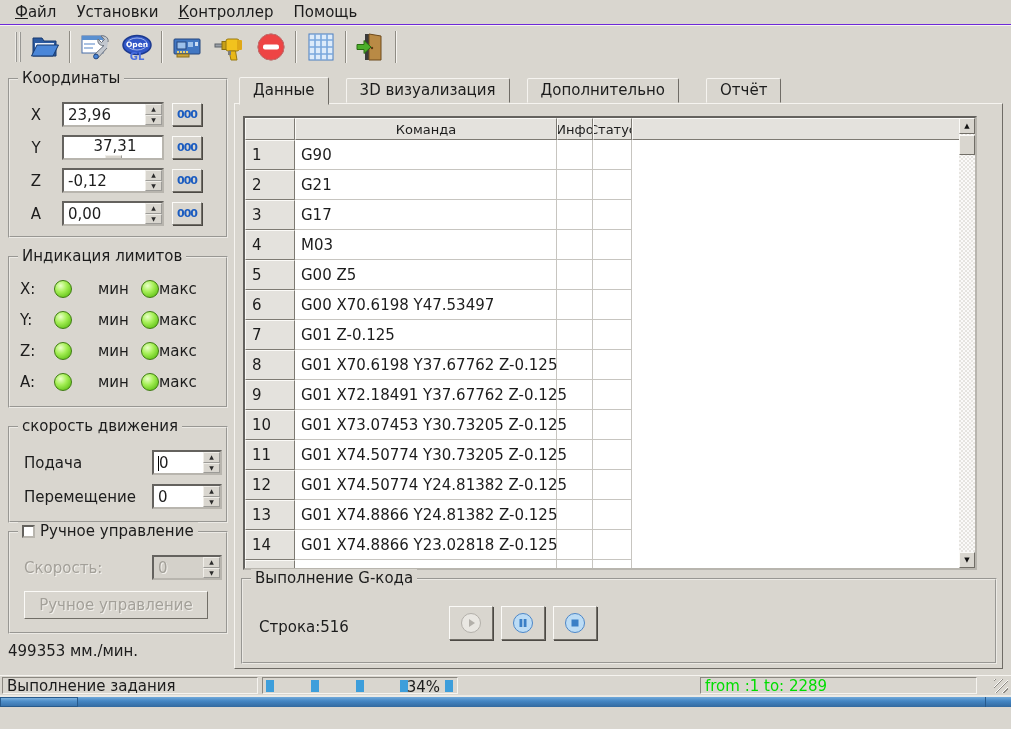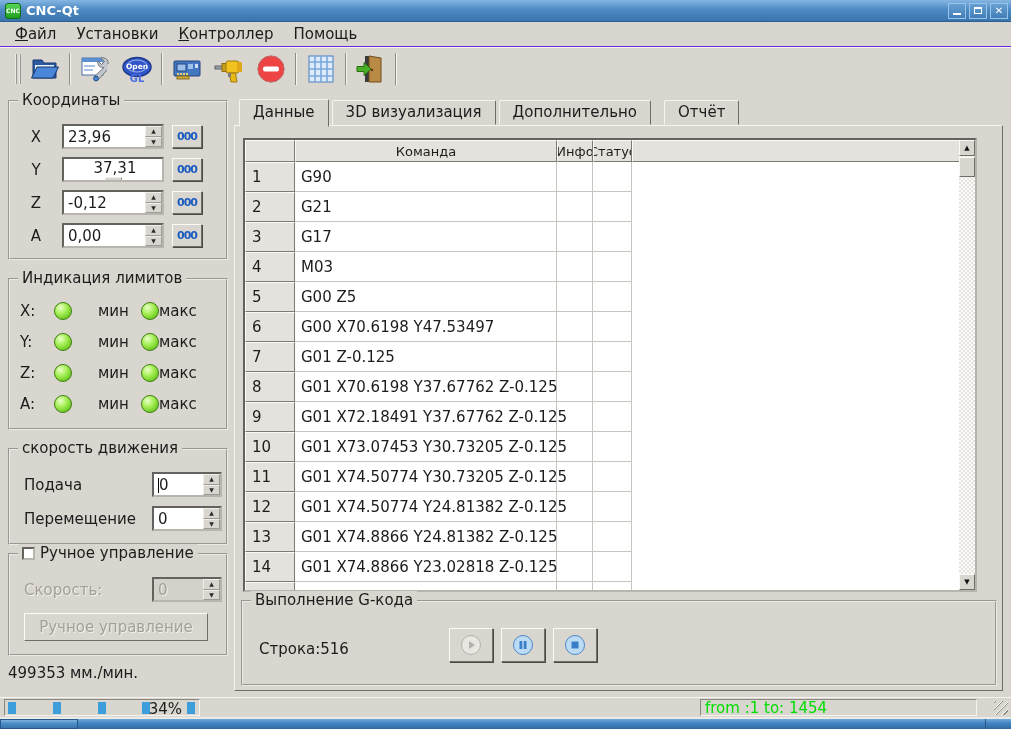--- a/index.html
+++ b/index.html
@@ -85,21 +85,21 @@
   .srow { position:absolute; left:14px; display:flex; align-items:center; }
   .caret { display:inline-block; width:1px; height:15px; background:#000; vertical-align:middle; }
   .disabled-text { color:#a3a099; text-shadow:1px 1px 0 #f2f0ec; }
   .checkbox { width:13px; height:13px; background:#fff; border:2px inset #b8b5ae; display:inline-block; margin-right:5px; }
   .readout { position:absolute; left:8px; top:574px; }
   
   .right-panel { flex:1; padding:10px 8px 6px 2px; display:flex; flex-direction:column; }
   .tabbar { height:25px; display:flex; align-items:flex-end; padding-left:5px; position:relative; z-index:2; }
   .tab {
     background:#d9d6cf; border:1px solid; border-color:#f6f4f0 #6f6c66 transparent #f6f4f0;
-    border-radius:2px 2px 0 0; padding:2px 13px 3px; margin-right:3px; white-space:nowrap;
+    border-radius:2px 2px 0 0; padding:2px 13px 3px; margin-right:17px; white-space:nowrap;
   }
   .tab.active { padding-top:3px; padding-bottom:5px; margin-bottom:-2px; background:#d9d6cf; }
   .tab.gap { margin-left:10px; }
   .tabpanel {
     flex:1; border:1px solid; border-color:#f6f4f0 #6f6c66 #6f6c66 #f6f4f0;
     position:relative; background:#d9d6cf;
   }
   
   .gtable {
     position:absolute; left:8px; top:12px; width:734px; height:454px;
@@ -166,35 +166,20 @@
   .strip-thumb { position:absolute; left:0; top:0; width:78px; height:100%;
     background:linear-gradient(180deg,#7fb2de 0,#4e8fca 40%,#3a74ad 100%);
     border:1px solid #275a8c; }
   .strip-div { position:absolute; left:985px; top:0; width:1px; height:100%; background:#275a8c; }
 </style>
 </head>
 <body>
 
 <div class="window">
 
-  <div class="titlebar">
-    <div class="appicon">CNC</div>
-    <div class="wintitle">CNC-Qt</div>
-    <div class="winbtns">
-      <div class="winbtn">
-          <span class="glyph-min"></span>
-        </div>
-      <div class="winbtn">
-          <span class="glyph-max"></span>
-        </div>
-      <div class="winbtn">
-          <span class="glyph-close">✕</span>
-        </div>
-    </div>
-  </div>
 
   <div class="menubar">
     <div class="menu-item"><span class="accel">Ф</span><span>айл</span></div>
     <div class="menu-item"><span class="accel"></span><span>Установки</span></div>
     <div class="menu-item"><span class="accel">К</span><span>онтроллер</span></div>
     <div class="menu-item"><span class="accel"></span><span>Помощь</span></div>
   </div>
 
   <div class="toolbar">
     <div class="tool-handle"></div>
@@ -543,29 +528,30 @@
               </svg>
             </div>
           </div>
         </div>
 
       </div>
     </div>
   </div>
 
   <div class="statusbar">
+    <div class="sunken sb-task">Выполнение задания</div>
     <div class="sunken sb-progress">
       <span class="seg"></span>
       <span class="seg"></span>
       <span class="seg"></span>
       <span class="seg"></span>
       <span class="seg"></span>
       <span class="sb-pct">34%</span>
     </div>
-    <div class="sunken sb-range">from :1 to: 1454</div>
+    <div class="sunken sb-range">from :1 to: 2289</div>
     <div class="grip-zone">
       <div class="grip"></div>
     </div>
   </div>
 
   <div class="bottomstrip">
     <div class="strip-thumb"></div>
     <div class="strip-div"></div>
   </div>
 

